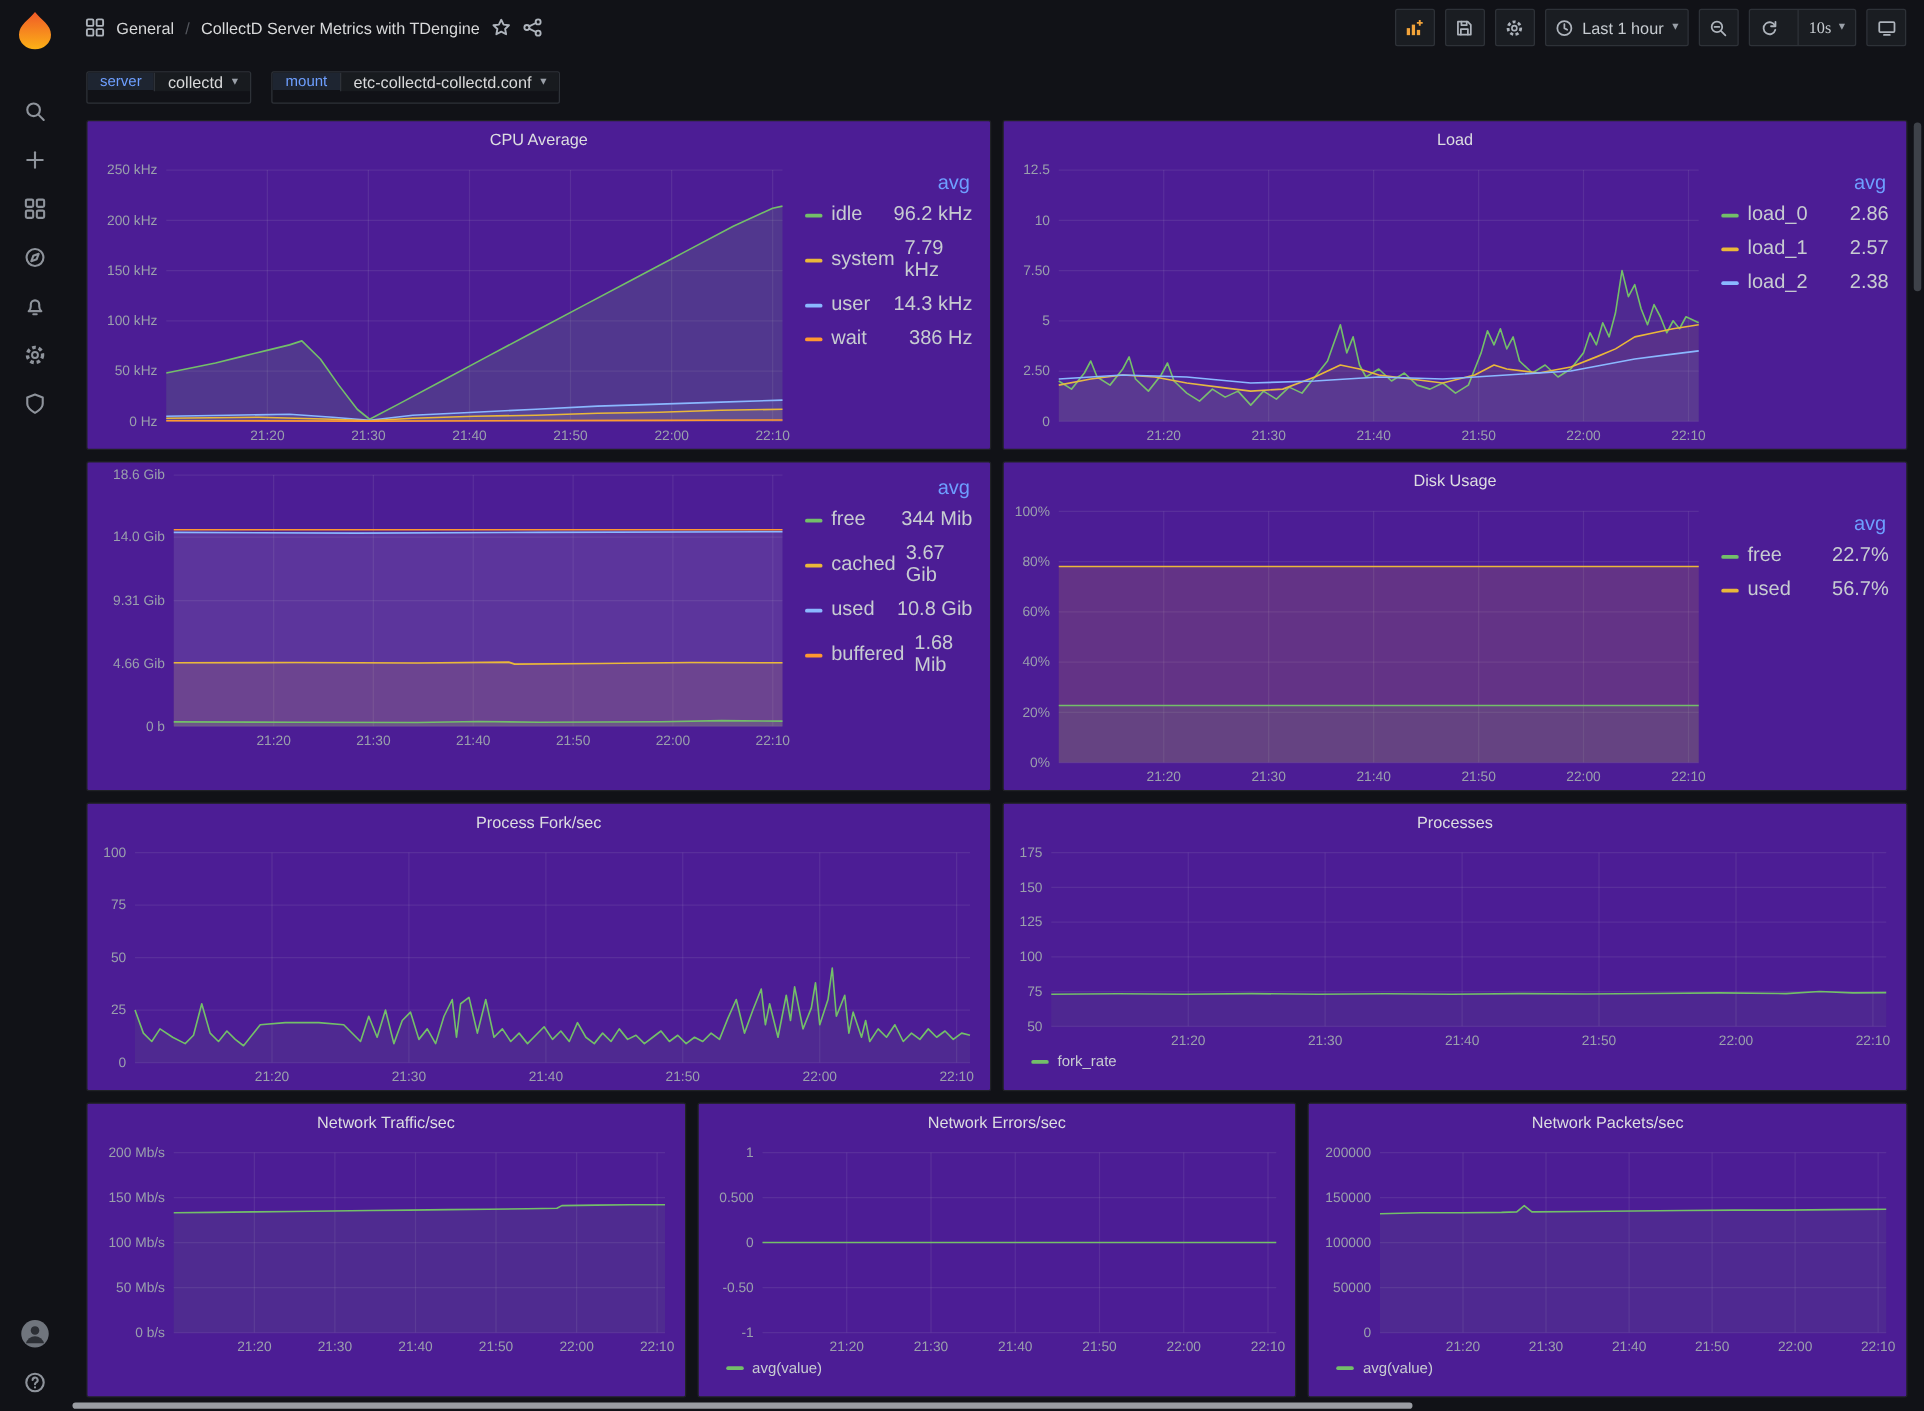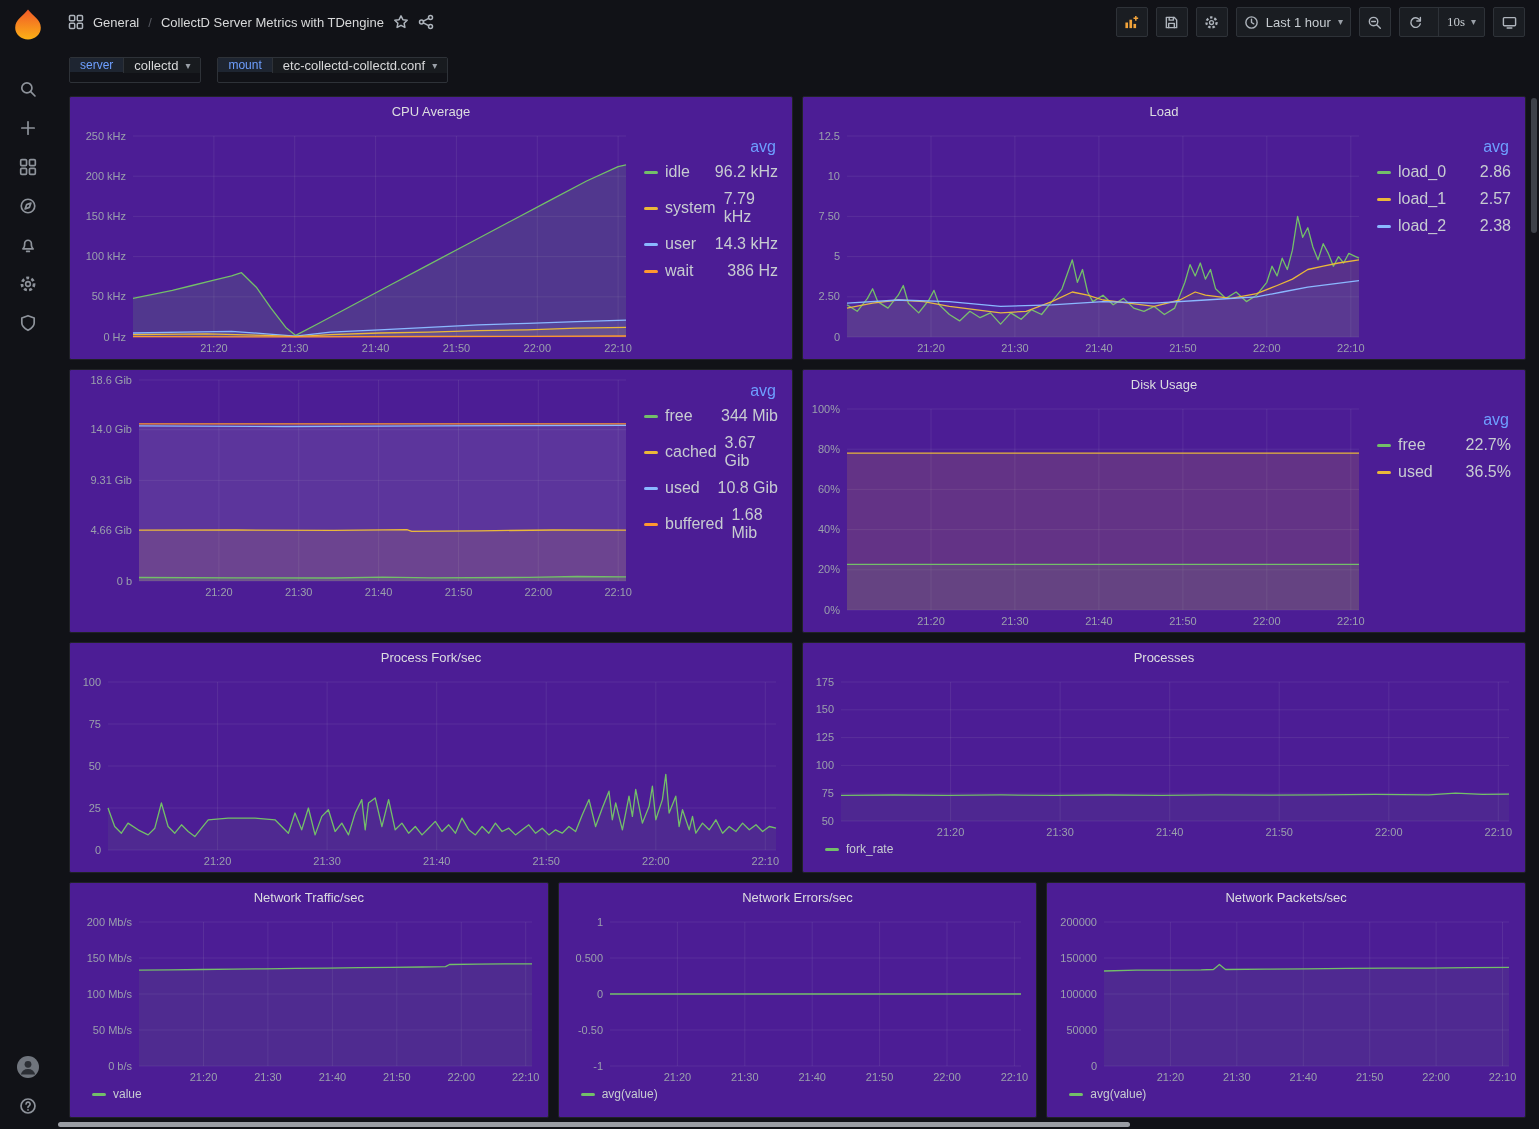--- a/index.html
+++ b/index.html
@@ -496,21 +496,21 @@
           <div class="legend-right">
               <div class="legend-head">avg</div>
               <div class="legend-item">
                 <span class="dash-swatch" style="background: rgb(115, 191, 105);"></span>
                 <span class="l-label">free</span>
                 <span class="l-value">22.7%</span>
               </div>
               <div class="legend-item">
                 <span class="dash-swatch" style="background: rgb(234, 184, 57);"></span>
                 <span class="l-label">used</span>
-                <span class="l-value">36.5%</span>
+                <span class="l-value">56.7%</span>
               </div>
             </div>
         </div>
       </section>
 
       <section class="panel span3">
         <div class="panel-header">Process Fork/sec</div>
         <div class="panel-body col">
           <div class="chart"><svg width="710" height="198" viewBox="0 0 710 198">
                 <line x1="141.6" x2="141.6" y1="10" y2="178" class="grid"></line>
@@ -603,26 +603,20 @@
                 <text x="385.3" y="169" text-anchor="middle" class="tick">22:00</text>
                 <text x="449.7" y="169" text-anchor="middle" class="tick">22:10</text>
                 <text x="56" y="157.5" text-anchor="end" class="tick">0 b/s</text>
                 <text x="56" y="121.5" text-anchor="end" class="tick">50 Mb/s</text>
                 <text x="56" y="85.5" text-anchor="end" class="tick">100 Mb/s</text>
                 <text x="56" y="49.5" text-anchor="end" class="tick">150 Mb/s</text>
                 <text x="56" y="13.5" text-anchor="end" class="tick">200 Mb/s</text>
                 <path d="M63.0,58.2L94.4,57.9L125.9,57.5L157.3,57.2L188.8,56.8L220.2,56.4L251.6,56.1L283.1,55.7L314.5,55.4L346.0,55.0L369.5,54.6L373.5,52.5L401.0,52.1L428.5,51.8L456.0,51.8L456.0,154.0L63.0,154.0Z" fill="#73bf69" fill-opacity="0.09" stroke="none"></path>
                 <path d="M63.0,58.2L94.4,57.9L125.9,57.5L157.3,57.2L188.8,56.8L220.2,56.4L251.6,56.1L283.1,55.7L314.5,55.4L346.0,55.0L369.5,54.6L373.5,52.5L401.0,52.1L428.5,51.8L456.0,51.8" fill="none" stroke="#73bf69" stroke-width="1.3" stroke-linejoin="round"></path>
               </svg></div>
-          <div class="legend-bottom">
-              <div class="legend-item">
-                <span class="dash-swatch" style="background: rgb(115, 191, 105);"></span>
-                <span class="l-label">value</span>
-              </div>
-            </div>
         </div>
       </section>
 
       <section class="panel span2">
         <div class="panel-header">Network Errors/sec</div>
         <div class="panel-body col">
           <div class="chart"><svg width="466" height="174" viewBox="0 0 466 174">
                 <line x1="112.4" x2="112.4" y1="10" y2="154" class="grid"></line>
                 <line x1="179.8" x2="179.8" y1="10" y2="154" class="grid"></line>
                 <line x1="247.2" x2="247.2" y1="10" y2="154" class="grid"></line>

